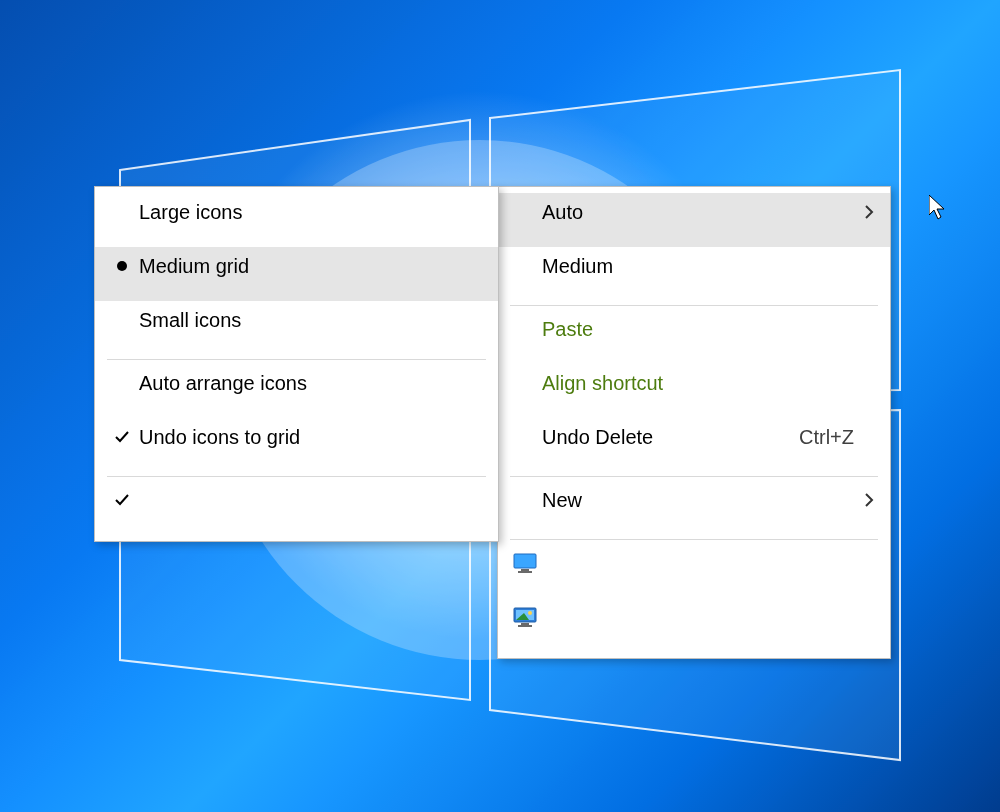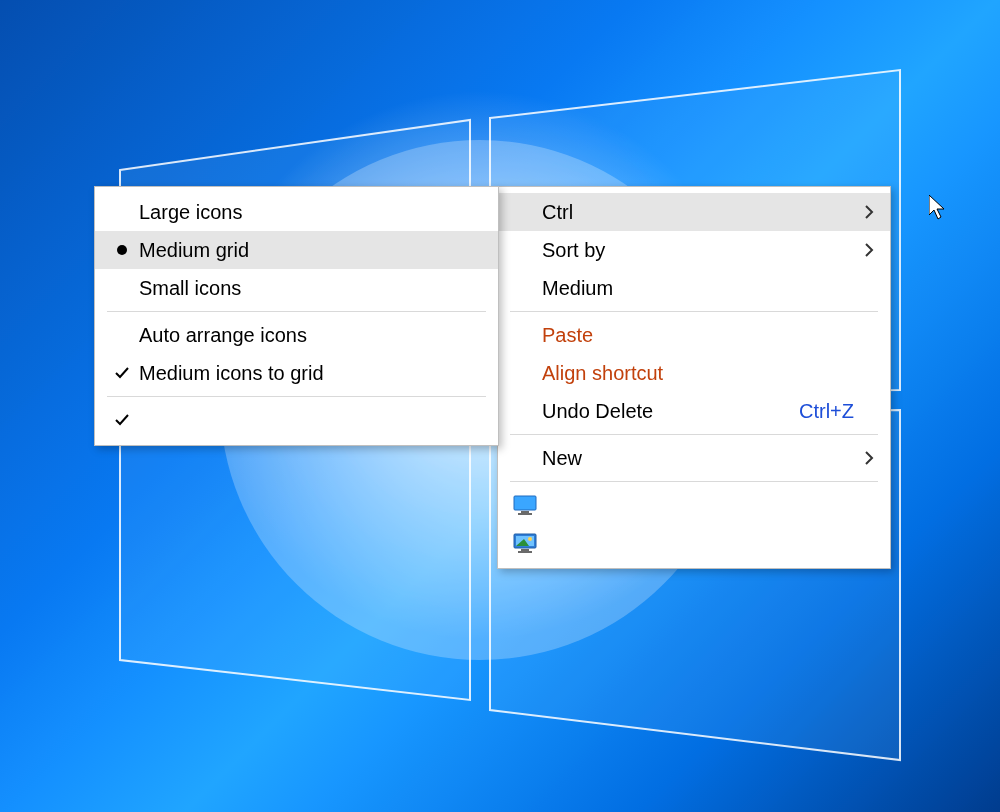--- a/index.html
+++ b/index.html
@@ -35,49 +35,49 @@
     background: #fff;
     border: 1px solid #bfbfbf;
     box-shadow: 3px 3px 8px rgba(0,0,0,0.25);
     padding: 6px 0;
     color: #000;
   }
   .menu .item {
     display: flex;
     align-items: center;
     height: 38px;
-    padding: 0 16px 0 10px;
+    padding: 0 16px 16px 10px;
     white-space: nowrap;
     cursor: default;
   }
   .menu .item.hover {
     background: #e5e5e5;
   }
   .menu .item.disabled {
-    color: #c2410c;
+    color: #4d7c0f;
     justify-content: center;
   }
   .menu .sep {
     height: 1px;
     background: #d9d9d9;
     margin: 4px 12px;
   }
   .menu .gutter {
     width: 34px;
     display: flex;
     align-items: center;
     justify-content: center;
     flex: 0 0 34px;
   }
   .menu .label {
     flex: 1 1 auto;
   }
   .menu .shortcut {
     margin-left: 36px;
-    color: #1d4ed8;
+    color: #404040;
     text-align: center;
   }
   .menu .arrow {
     width: 20px;
     display: flex;
     align-items: center;
     justify-content: flex-end;
     flex: 0 0 20px;
   }
   .menu .arrow svg { display:block; }
@@ -111,37 +111,28 @@
     </g>
 
     <circle cx="480" cy="400" r="260" fill="rgba(255,255,255,0.25)"></circle>
   </svg>
 </div>
 
 <div class="menu" id="primary-menu" style="left:497px; top:186px; width:392px;">
 
   <div class="item hover">
     <span class="gutter"></span>
-    <span class="label">Ctrl</span>
+    <span class="label">Auto</span>
     <span class="arrow">
       <svg width="10" height="14" viewBox="0 0 10 14">
           <path d="M2 1 L8 7 L2 13" stroke="#333" stroke-width="2" fill="none"></path>
         </svg>
     </span>
   </div>
 
-  <div class="item">
-    <span class="gutter"></span>
-    <span class="label">Sort by</span>
-    <span class="arrow">
-      <svg width="10" height="14" viewBox="0 0 10 14">
-          <path d="M2 1 L8 7 L2 13" stroke="#333" stroke-width="2" fill="none"></path>
-        </svg>
-    </span>
-  </div>
 
   <div class="item">
     <span class="gutter"></span>
     <span class="label">Medium</span>
     <span class="arrow"></span>
   </div>
 
   <div class="sep"></div>
 
   <div class="item disabled">
@@ -228,21 +219,21 @@
     <span class="gutter"></span>
     <span class="label">Auto arrange icons</span>
   </div>
 
   <div class="item">
     <span class="gutter check">
       <svg width="18" height="18" viewBox="0 0 18 18">
           <path d="M3 9 L7 13 L15 4" stroke="#000" stroke-width="2" fill="none"></path>
         </svg>
     </span>
-    <span class="label">Medium icons to grid</span>
+    <span class="label">Undo icons to grid</span>
   </div>
 
   <div class="sep"></div>
 
   <div class="item">
     <span class="gutter check">
       <svg width="18" height="18" viewBox="0 0 18 18">
           <path d="M3 9 L7 13 L15 4" stroke="#000" stroke-width="2" fill="none"></path>
         </svg>
     </span>

